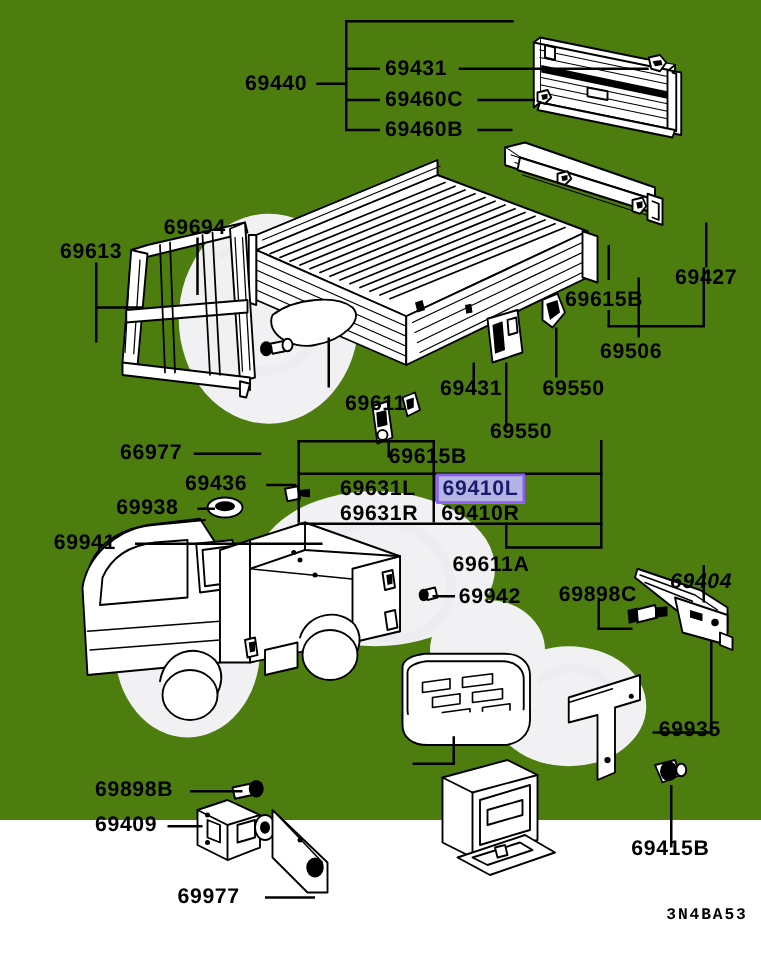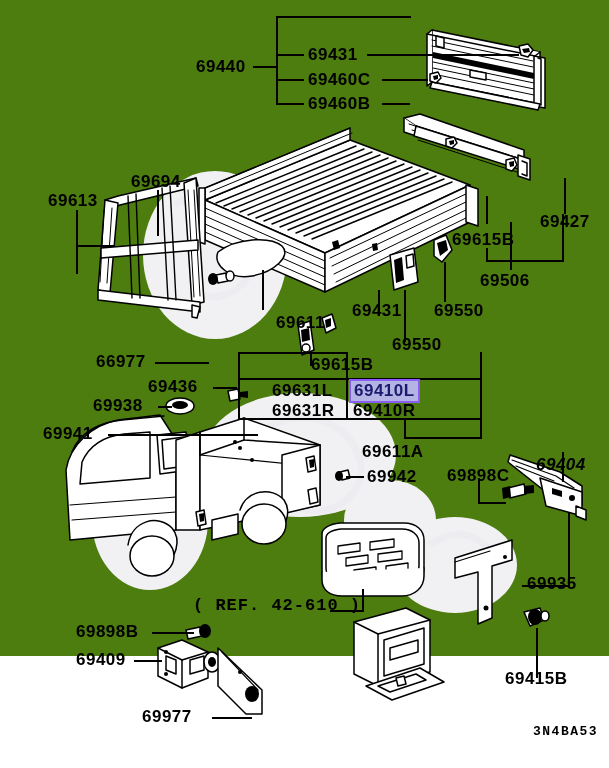--- a/index.html
+++ b/index.html
@@ -479,17 +479,16 @@
   <div class="lbl" style="left:362px;top:443px;">69611A</div>
   <div class="lbl" style="left:367px;top:468px;">69942</div>
   <div class="lbl" style="left:447px;top:467px;">69898C</div>
   <div class="lbl" style="left:536px;top:456px;font-style:italic;">69404</div>
   <div class="lbl" style="left:527px;top:575px;">69935</div>
   <div class="lbl" style="left:505px;top:670px;">69415B</div>
   <div class="lbl" style="left:76px;top:623px;text-align:center;">69898B</div>
   <div class="lbl" style="left:76px;top:651px;">69409</div>
   <div class="lbl" style="left:142px;top:708px;">69977</div>
 
-  <div class="refnote" style="left:193px;top:596px;">( REF. 42-610 )</div>
 
   <div class="diagcode" style="left:533px;top:724px;">3N4BA53</div>
 
 </div>
 
 </body></html>

